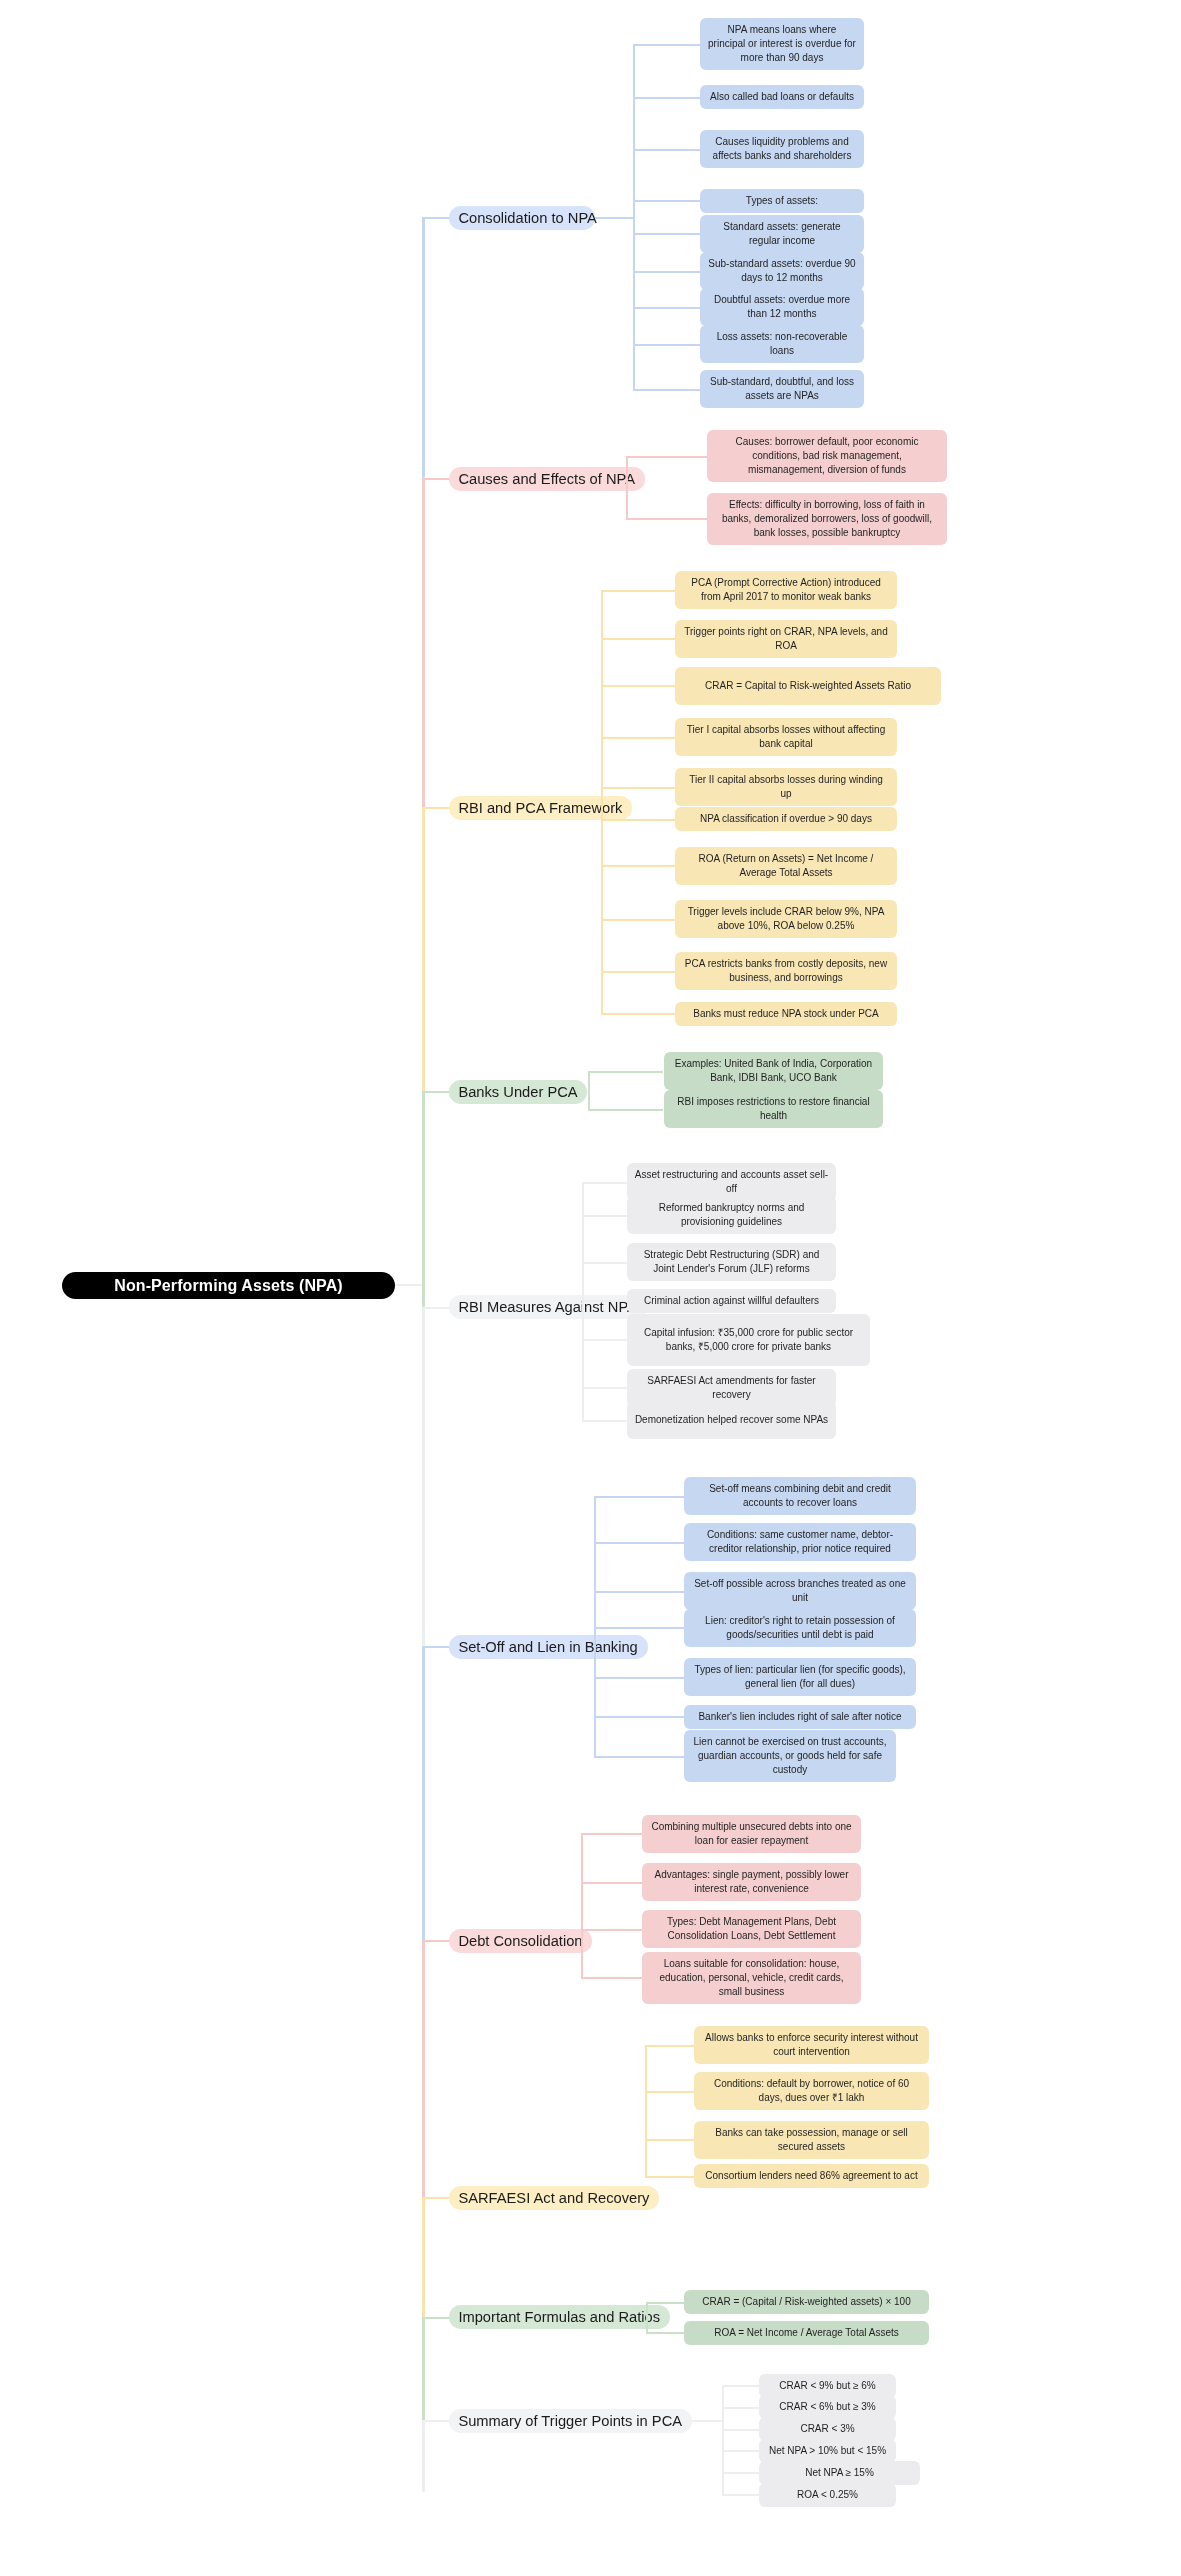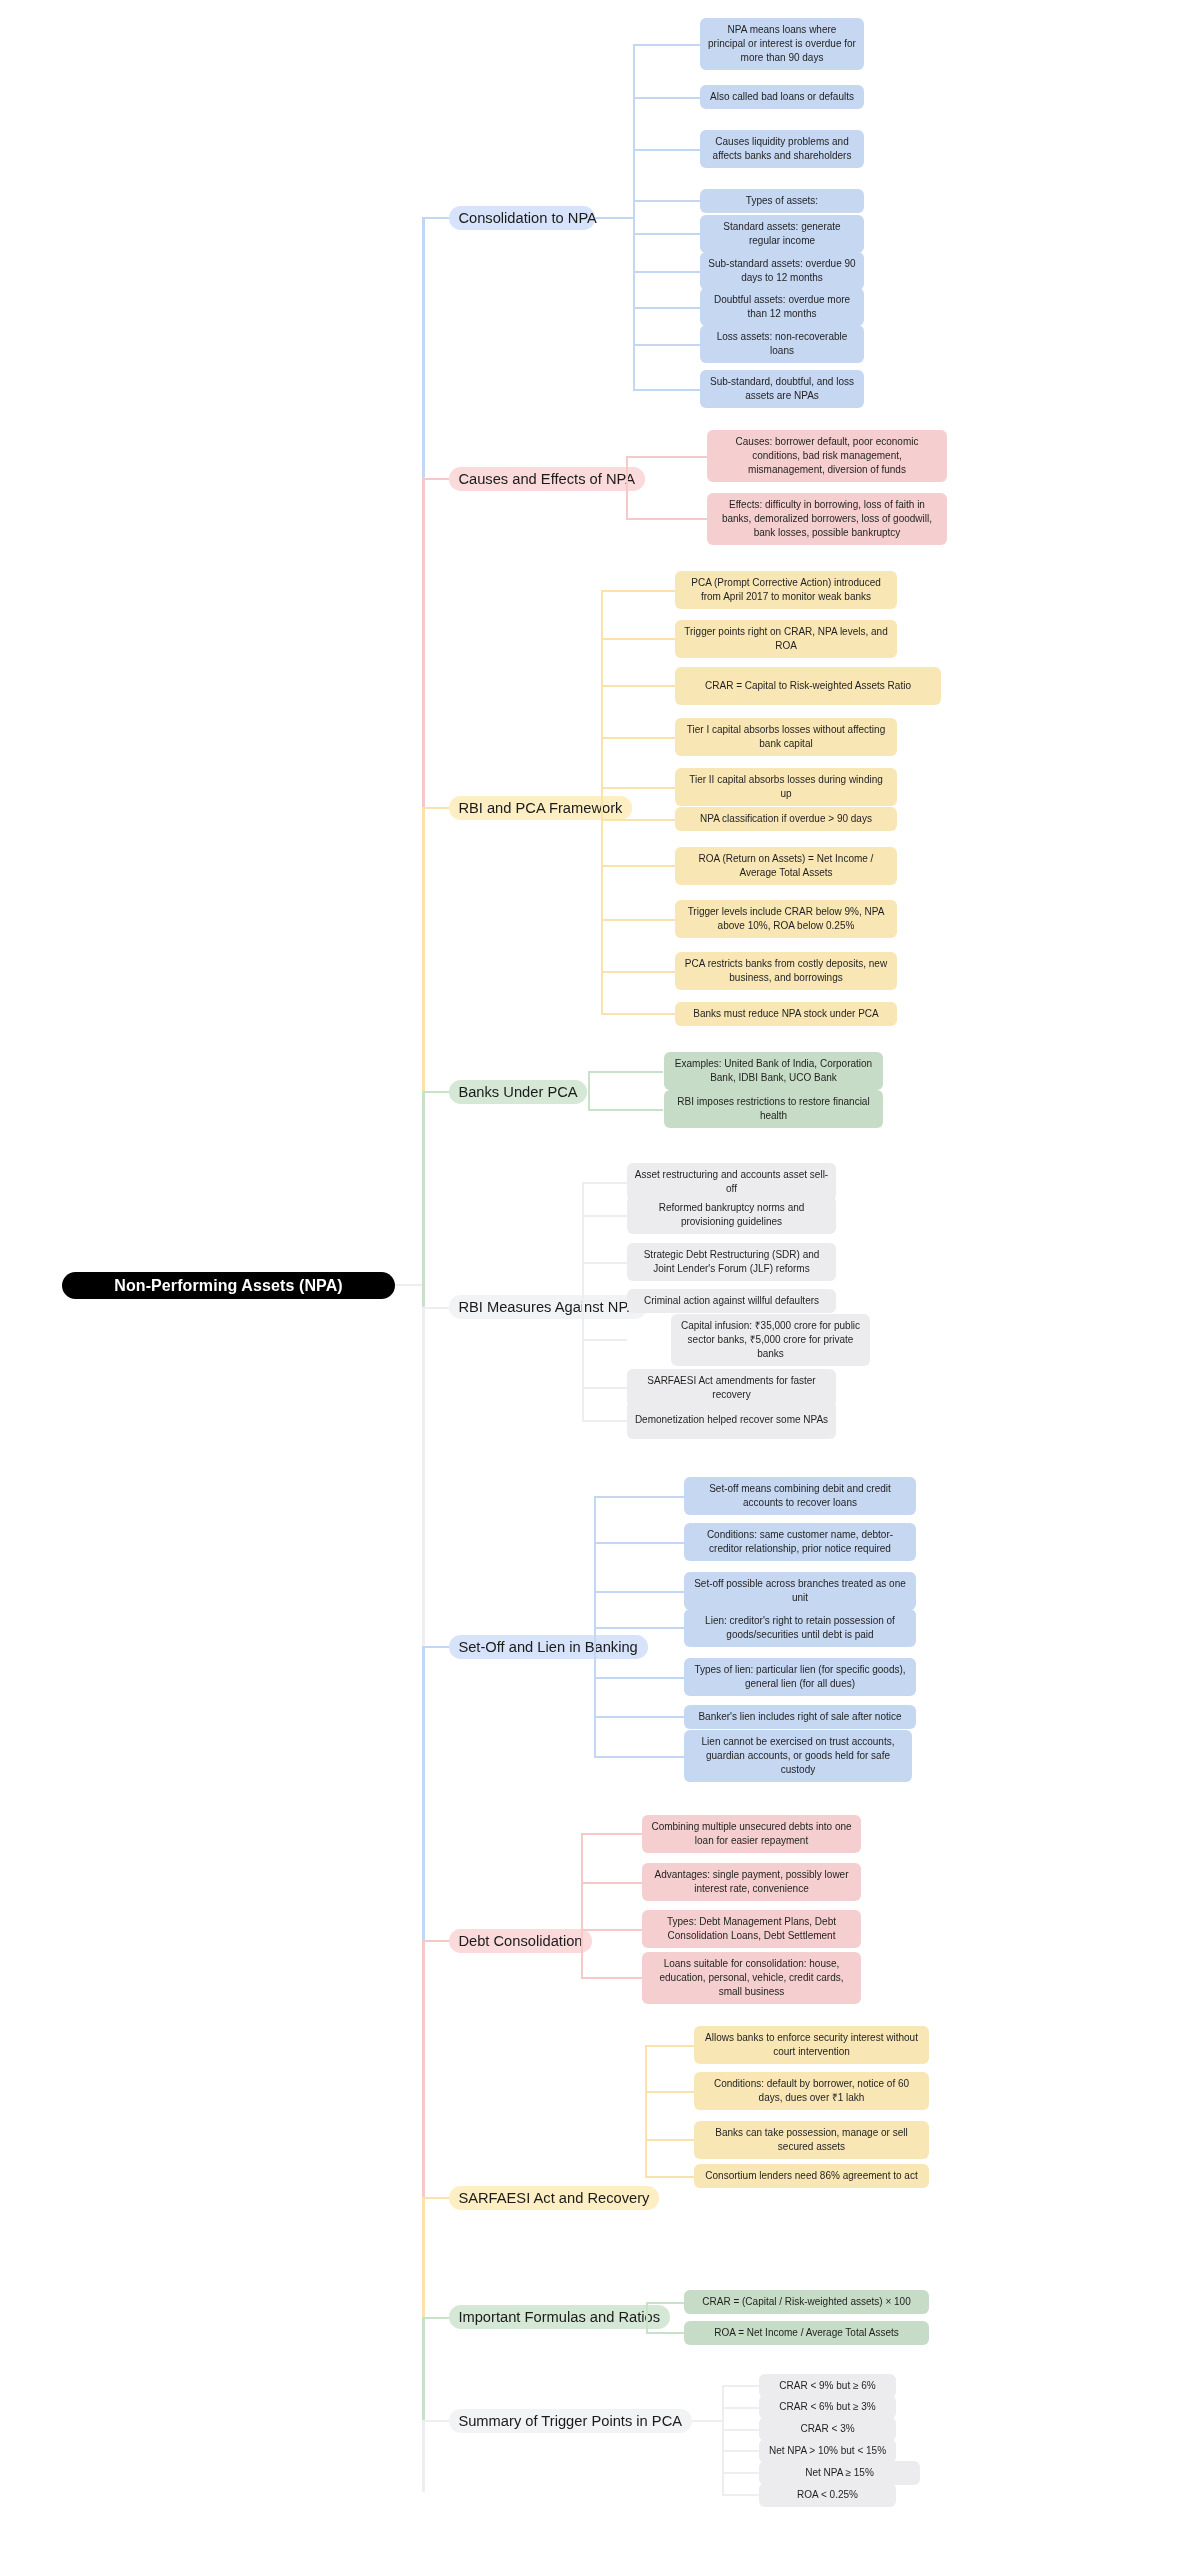--- a/index.html
+++ b/index.html
@@ -212,21 +212,21 @@
       <div class="b-connect" style="left: 647px; top: 1307px; background: rgb(236, 238, 240);"></div>
       <div class="leaf-connect" style="left: 582px; top: 1182px; width: 45px; background: rgb(236, 238, 240);"></div>
       <div class="leaf l-gray" style="left: 627px; top: 1163px; width: 209px; min-height: 38px;">Asset restructuring and accounts asset sell-off</div>
       <div class="leaf-connect" style="left: 582px; top: 1215px; width: 45px; background: rgb(236, 238, 240);"></div>
       <div class="leaf l-gray" style="left: 627px; top: 1196px; width: 209px; min-height: 38px;">Reformed bankruptcy norms and provisioning guidelines</div>
       <div class="leaf-connect" style="left: 582px; top: 1262px; width: 45px; background: rgb(236, 238, 240);"></div>
       <div class="leaf l-gray" style="left: 627px; top: 1243px; width: 209px; min-height: 38px;">Strategic Debt Restructuring (SDR) and Joint Lender's Forum (JLF) reforms</div>
       <div class="leaf-connect" style="left: 582px; top: 1300px; width: 45px; background: rgb(236, 238, 240);"></div>
       <div class="leaf l-gray" style="left: 627px; top: 1289px; width: 209px; min-height: 24px;">Criminal action against willful defaulters</div>
       <div class="leaf-connect" style="left: 582px; top: 1339px; width: 45px; background: rgb(236, 238, 240);"></div>
-      <div class="leaf l-gray" style="left: 627px; top: 1314px; width: 199px; min-height: 52px; margin-left: 44px;">Capital infusion: ₹35,000 crore for public sector banks, ₹5,000 crore for private banks</div>
+      <div class="leaf l-gray" style="left: 627px; top: 1314px; width: 243px; min-height: 52px;">Capital infusion: ₹35,000 crore for public sector banks, ₹5,000 crore for private banks</div>
       <div class="leaf-connect" style="left: 582px; top: 1387px; width: 45px; background: rgb(236, 238, 240);"></div>
       <div class="leaf l-gray" style="left: 627px; top: 1369px; width: 209px; min-height: 38px;">SARFAESI Act amendments for faster recovery</div>
       <div class="leaf-connect" style="left: 582px; top: 1420px; width: 45px; background: rgb(236, 238, 240);"></div>
       <div class="leaf l-gray" style="left: 627px; top: 1401px; width: 209px; min-height: 38px;">Demonetization helped recover some NPAs</div>
       <div class="b-connect" style="left: 422px; top: 1646px; width: 27px; background: rgb(195, 214, 242);"></div>
       <div class="branch-node c-blue" style="left: 449px; top: 1635px; width: 199px;">Set-Off and Lien in Banking</div>
       <div class="sub-spine" style="left: 594px; top: 1496px; height: 260px; background: rgb(195, 214, 242);"></div>
       <div class="b-connect" style="left: 648px; top: 1646px; background: rgb(195, 214, 242);"></div>
       <div class="leaf-connect" style="left: 594px; top: 1496px; width: 90px; background: rgb(195, 214, 242);"></div>
       <div class="leaf l-blue" style="left: 684px; top: 1477px; width: 232px; min-height: 38px;">Set-off means combining debit and credit accounts to recover loans</div>
@@ -234,21 +234,21 @@
       <div class="leaf l-blue" style="left: 684px; top: 1523px; width: 232px; min-height: 38px;">Conditions: same customer name, debtor-creditor relationship, prior notice required</div>
       <div class="leaf-connect" style="left: 594px; top: 1591px; width: 90px; background: rgb(195, 214, 242);"></div>
       <div class="leaf l-blue" style="left: 684px; top: 1572px; width: 232px; min-height: 38px;">Set-off possible across branches treated as one unit</div>
       <div class="leaf-connect" style="left: 594px; top: 1627px; width: 90px; background: rgb(195, 214, 242);"></div>
       <div class="leaf l-blue" style="left: 684px; top: 1609px; width: 232px; min-height: 38px;">Lien: creditor's right to retain possession of goods/securities until debt is paid</div>
       <div class="leaf-connect" style="left: 594px; top: 1677px; width: 90px; background: rgb(195, 214, 242);"></div>
       <div class="leaf l-blue" style="left: 684px; top: 1658px; width: 232px; min-height: 38px;">Types of lien: particular lien (for specific goods), general lien (for all dues)</div>
       <div class="leaf-connect" style="left: 594px; top: 1716px; width: 90px; background: rgb(195, 214, 242);"></div>
       <div class="leaf l-blue" style="left: 684px; top: 1705px; width: 232px; min-height: 24px;">Banker's lien includes right of sale after notice</div>
       <div class="leaf-connect" style="left: 594px; top: 1756px; width: 90px; background: rgb(195, 214, 242);"></div>
-      <div class="leaf l-blue" style="left: 684px; top: 1730px; width: 228px; min-height: 52px;">Lien cannot be exercised on trust accounts, guardian accounts, or goods held for safe custody</div>
+      <div class="leaf l-blue" style="left: 684px; top: 1730px; width: 212px; min-height: 52px;">Lien cannot be exercised on trust accounts, guardian accounts, or goods held for safe custody</div>
       <div class="b-connect" style="left: 422px; top: 1940px; width: 27px; background: rgb(246, 201, 201);"></div>
       <div class="branch-node c-red" style="left: 449px; top: 1929px; width: 143px;">Debt Consolidation</div>
       <div class="sub-spine" style="left: 581px; top: 1834px; height: 144px; background: rgb(246, 201, 201);"></div>
       <div class="b-connect" style="left: 592px; top: 1940px; background: rgb(246, 201, 201);"></div>
       <div class="leaf-connect" style="left: 581px; top: 1833px; width: 61px; background: rgb(246, 201, 201);"></div>
       <div class="leaf l-red" style="left: 642px; top: 1815px; width: 219px; min-height: 38px;">Combining multiple unsecured debts into one loan for easier repayment</div>
       <div class="leaf-connect" style="left: 581px; top: 1882px; width: 61px; background: rgb(246, 201, 201);"></div>
       <div class="leaf l-red" style="left: 642px; top: 1863px; width: 219px; min-height: 38px;">Advantages: single payment, possibly lower interest rate, convenience</div>
       <div class="leaf-connect" style="left: 581px; top: 1929px; width: 61px; background: rgb(246, 201, 201);"></div>
       <div class="leaf l-red" style="left: 642px; top: 1910px; width: 219px; min-height: 38px;">Types: Debt Management Plans, Debt Consolidation Loans, Debt Settlement</div>

